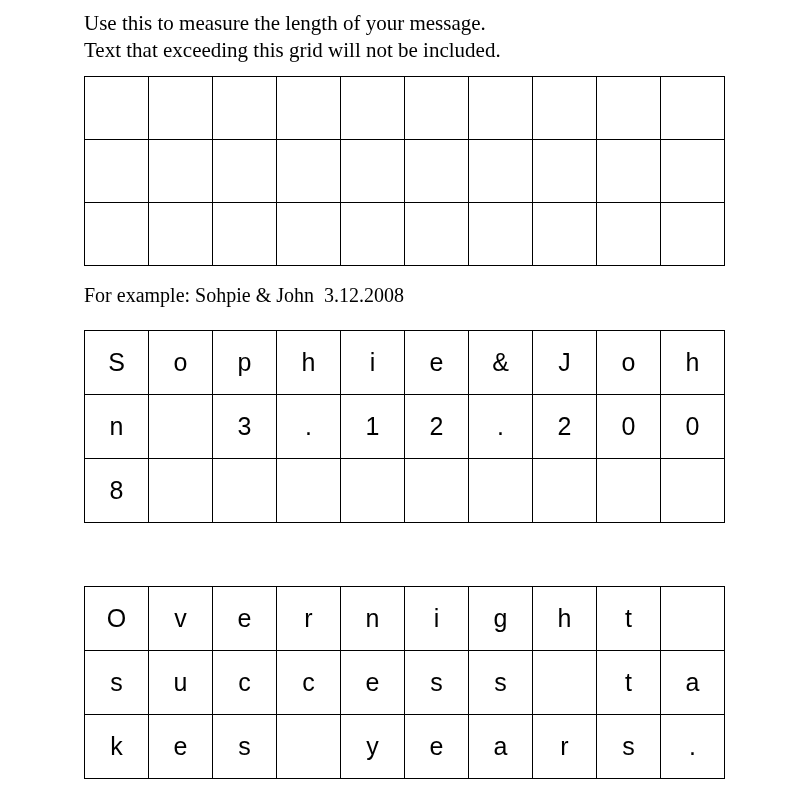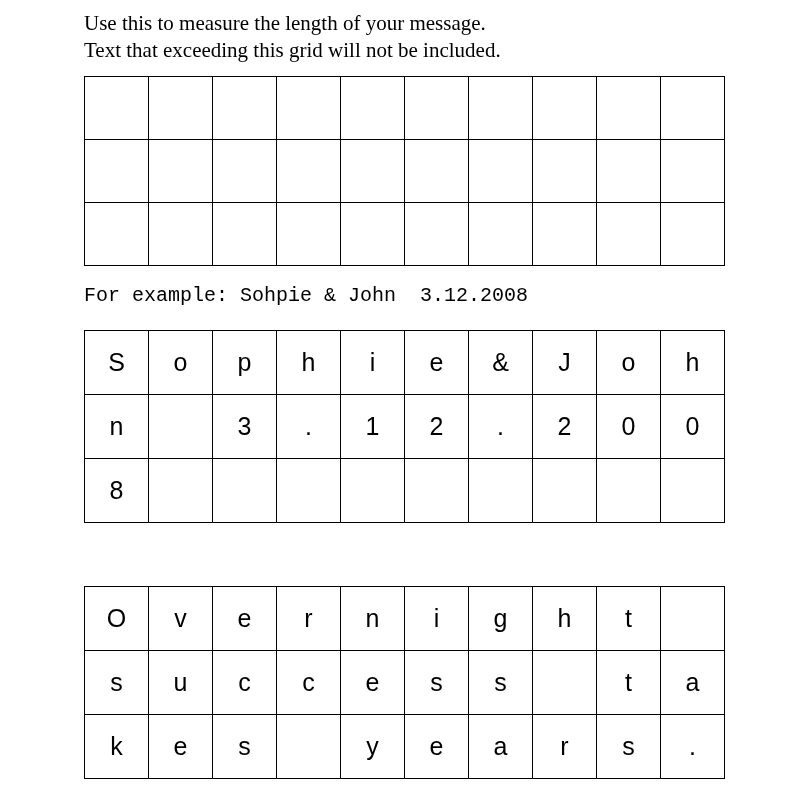--- a/index.html
+++ b/index.html
@@ -29,21 +29,21 @@
     width: 660px;
     font-size: 21px;
     line-height: 27px;
     font-family: "Liberation Serif", serif;
     white-space: pre-line;
   }
   .caption {
     position: absolute;
     left: 84px;
     font-size: 20px;
-    font-family: Liberation Mono, monospace;
+    font-family: Liberation Serif, serif;
     white-space: pre;
   }
   .grid {
     position: absolute;
     border-collapse: collapse;
     table-layout: fixed;
   }
   .grid td {
     border: 1.5px solid #000000;
     width: 63px;

